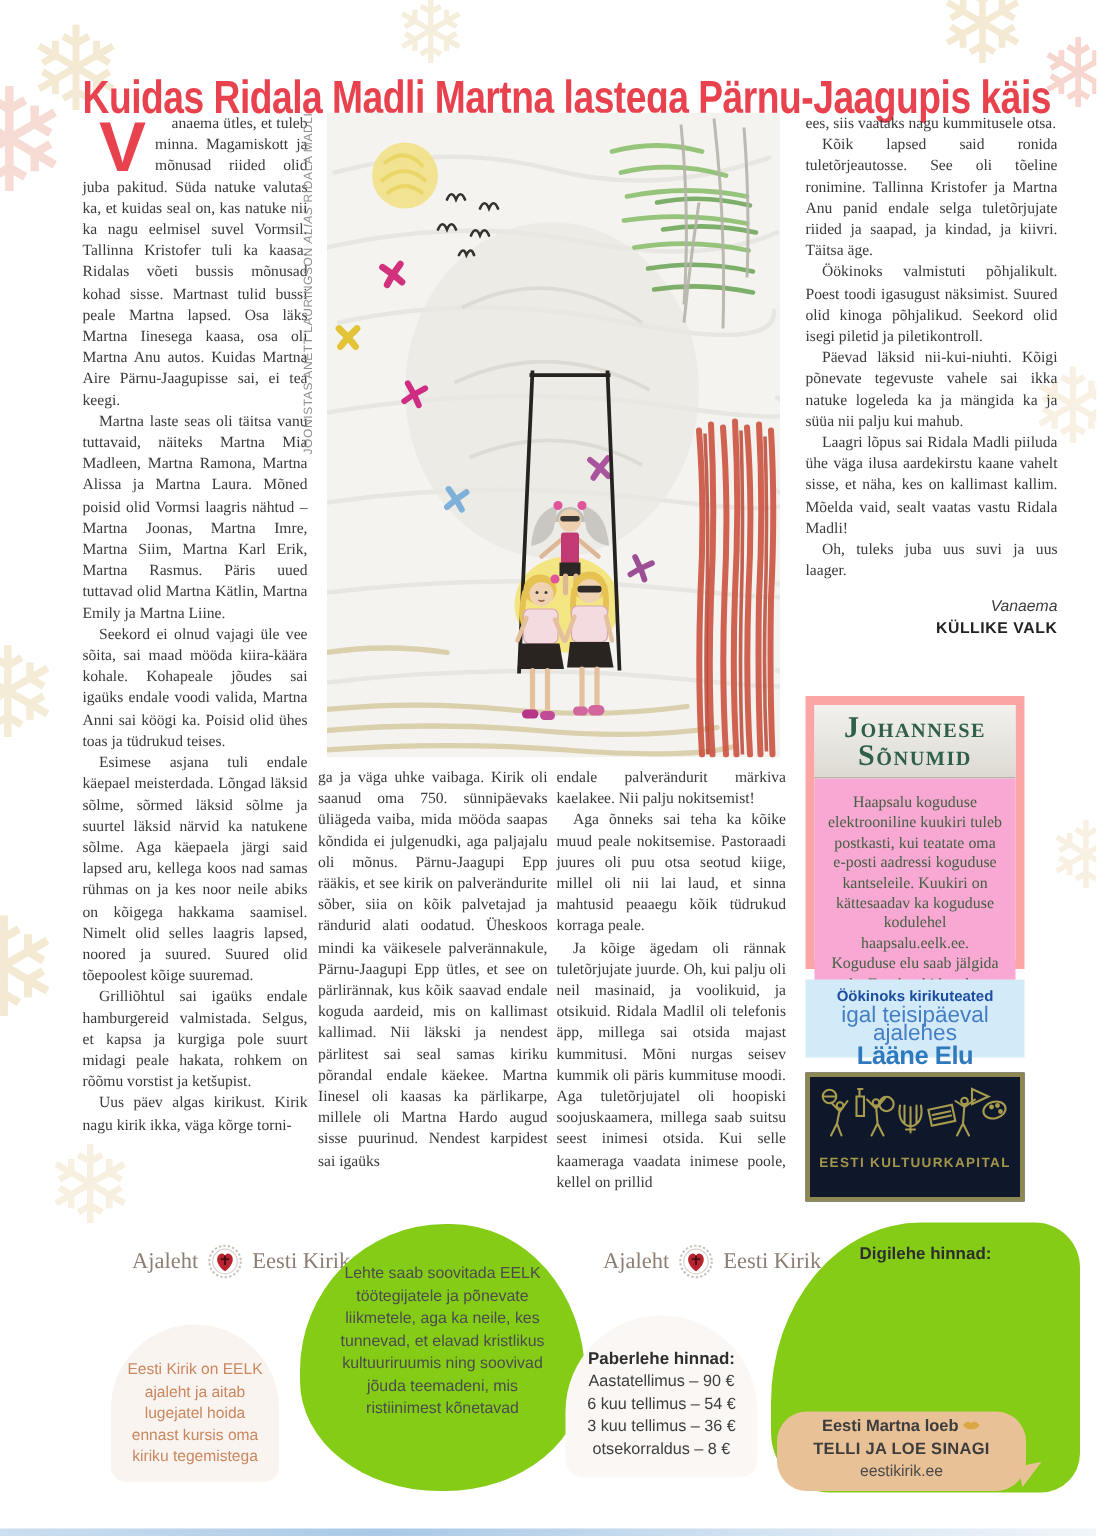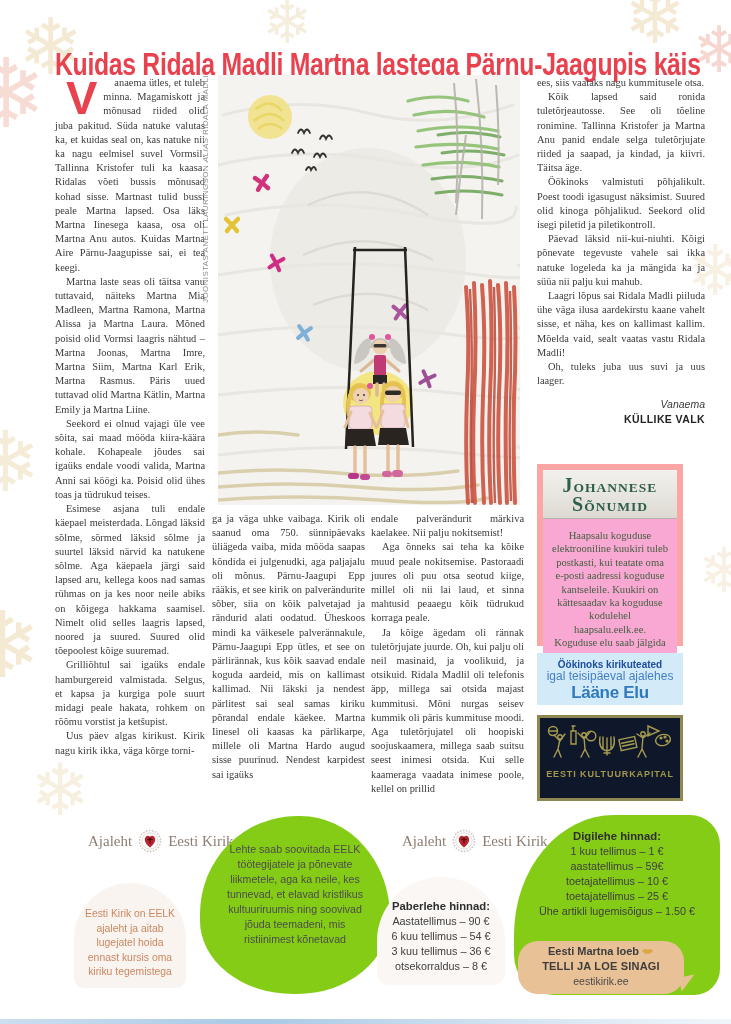--- a/index.html
+++ b/index.html
@@ -43,21 +43,21 @@
   .jm-line{font-family:"Liberation Serif",serif;color:#2f5f48;text-transform:uppercase;
            font-weight:bold;line-height:.95;letter-spacing:1px;font-size:13.5px;}
   .jm-line::first-letter{font-size:20px;}
   .jm-body{height:172px;background:#f9a8d4;box-sizing:border-box;padding:10px 9px 0;
            font-family:"Liberation Serif",serif;font-size:10.6px;line-height:13.4px;
            color:#42603f;text-align:center;}
 
   .ad-laane{position:absolute;left:537px;top:653px;width:146px;height:52px;background:#d3ebf8;
             text-align:center;padding-top:6px;box-sizing:border-box;}
   .laane-l1{font-size:10px;font-weight:bold;color:#1d4da0;line-height:12px;}
-  .laane-l2{font-size:12px;color:#447ec4;line-height:11.5px;}
+  .laane-l2{font-size:15px;color:#447ec4;line-height:11.5px;}
   .laane-brand{font-size:17px;font-weight:bold;color:#2f79be;line-height:19px;letter-spacing:-0.3px;}
 
   .ad-kultuur{position:absolute;left:537px;top:715px;width:146px;height:86px;background:#0f172a;
               border:3px solid #8d8752;box-sizing:border-box;text-align:center;padding-top:4px;}
   .kk-label{font-size:9px;font-weight:bold;letter-spacing:.9px;color:#a39749;margin-top:1px;}
 
   
   .ek-logo{position:absolute;display:flex;align-items:center;gap:6px;color:#8d7d73;
            font-family:"Liberation Serif",serif;font-size:15px;margin-left:20px;}
   .logo1{left:68px;top:828px;}
@@ -341,27 +341,20 @@
       <div class="price-lines">
           <div>Aastatellimus – 90 €</div>
           <div>6 kuu tellimus – 54 €</div>
           <div>3 kuu tellimus – 36 €</div>
           <div>otsekorraldus – 8 €</div>
         </div>
     </div>
 
     <div class="blob blob2">
       <div class="price-title">Digilehe hinnad:</div>
-      <div class="price-lines">
-          <div>1 kuu tellimus – 1 €</div>
-          <div>aastatellimus – 59€</div>
-          <div>toetajatellimus – 10 €</div>
-          <div>toetajatellimus – 25 €</div>
-          <div>Ühe artikli lugemisõigus – 1.50 €</div>
-        </div>
       <div class="bubble">
         <div class="bub-l1"><span>Eesti Martna loeb</span><svg width="13" height="9" viewBox="0 0 13 9" style="vertical-align:-1px;margin-left:2px">
               <path d="M1,4 Q3.5,0.5 6.5,2.8 Q9.5,0.5 12,4 Q9,7.8 6.5,6.6 Q4,7.8 1,4 Z" fill="#dba743"></path>
             </svg></div>
         <div class="bub-l2">TELLI JA LOE SINAGI</div>
         <div class="bub-l3">eestikirik.ee</div>
       </div>
     </div>
 
   </div>

